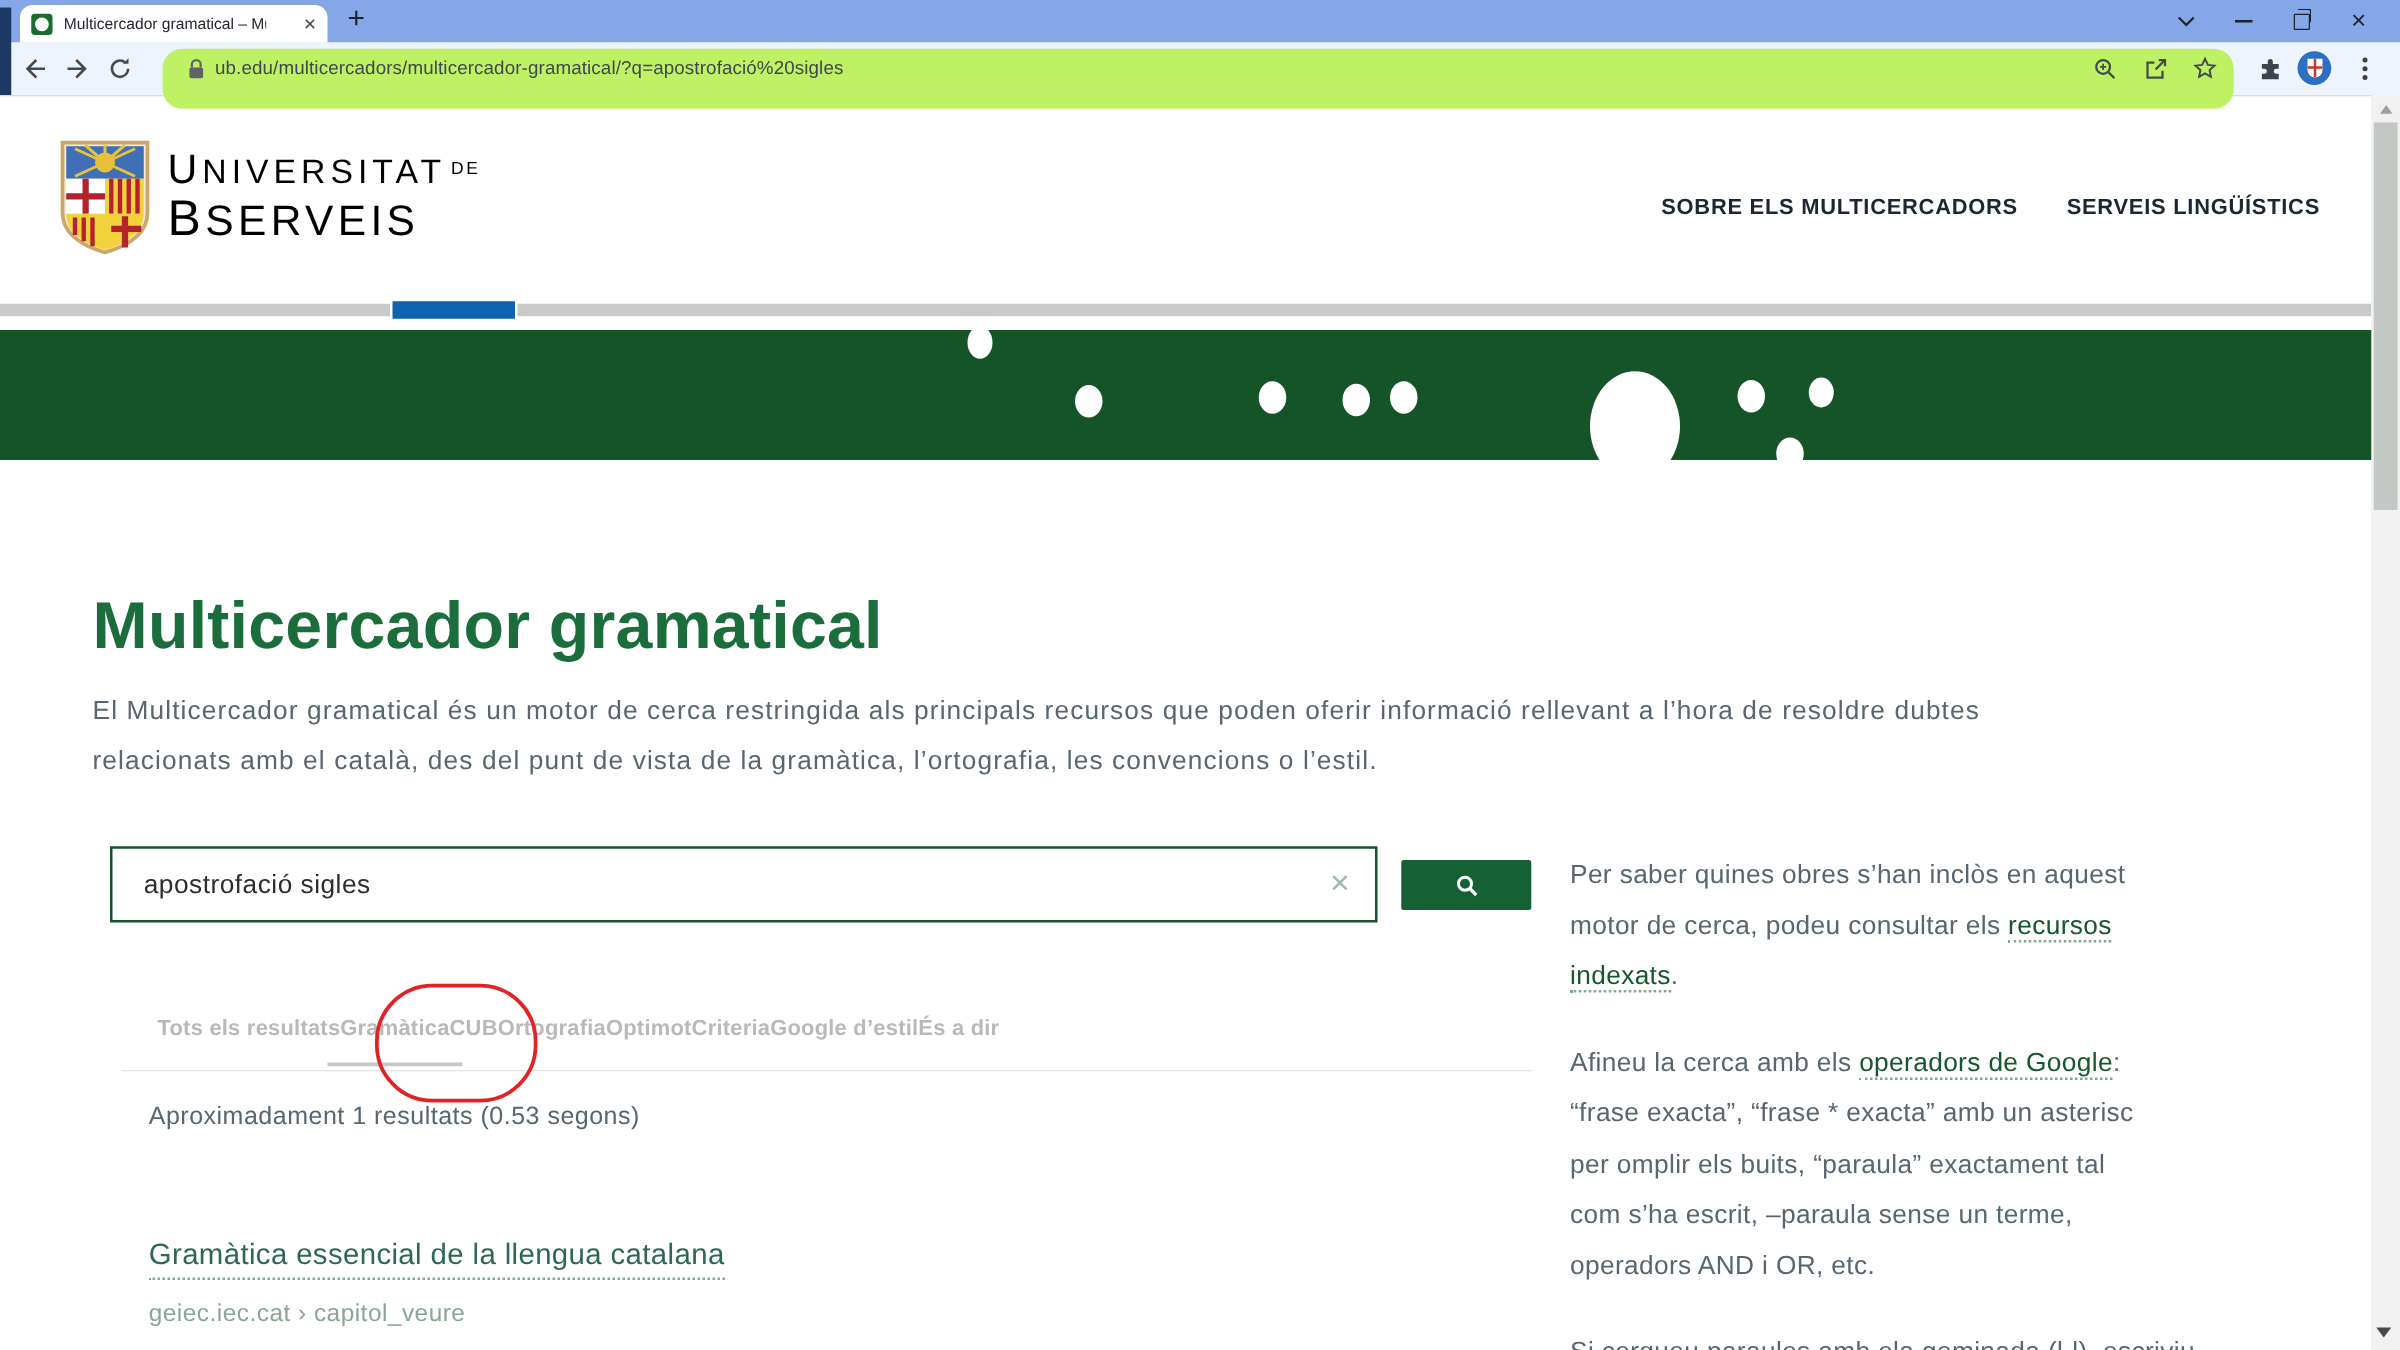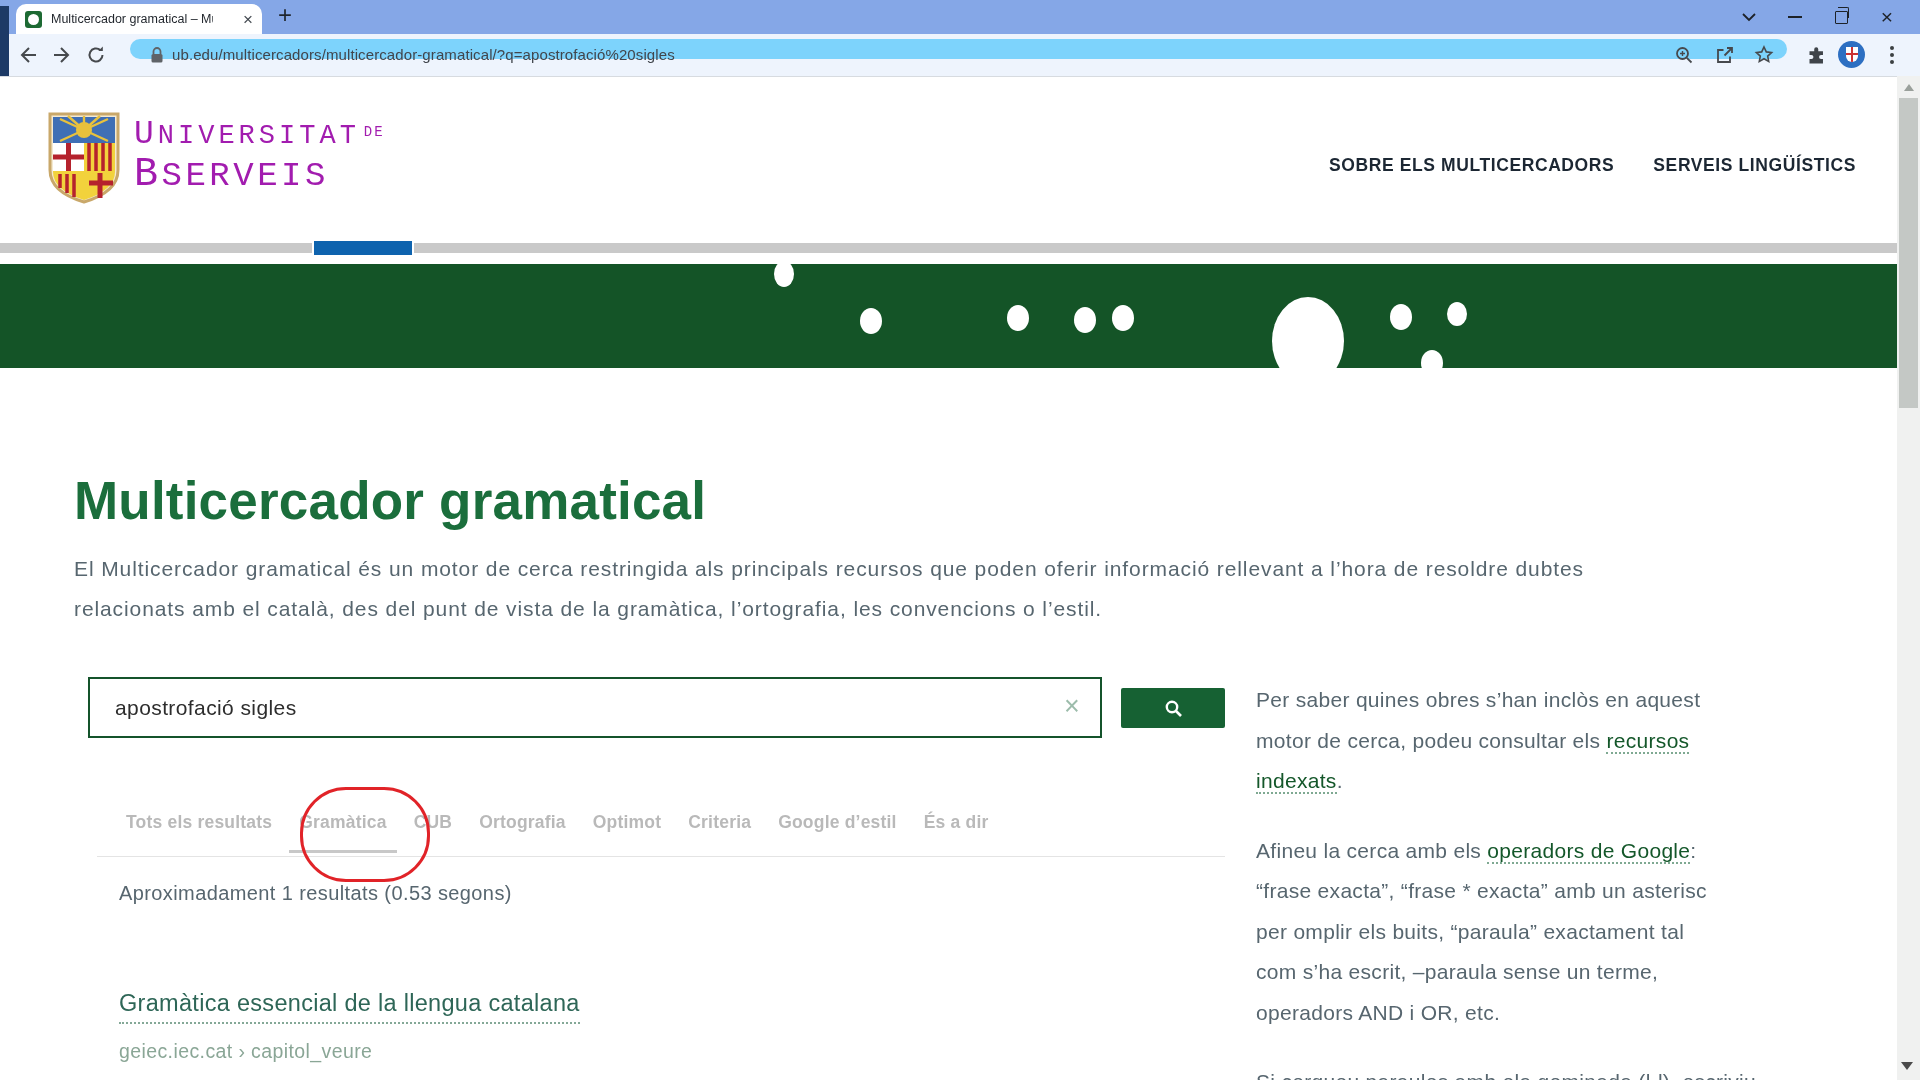--- a/index.html
+++ b/index.html
@@ -19,40 +19,40 @@
   .winctl{position:absolute;right:10px;top:0;height:34px;display:flex;align-items:center}
   .winbtn{width:46px;height:34px;display:flex;align-items:center;justify-content:center;cursor:pointer}
   .glyph-min{width:14px;border-top:2px solid #1d2228}
   .glyph-restore{width:11px;height:11px;border:1.6px solid #1d2228;border-radius:1px;position:relative;background:#85a7e7}
   .glyph-restore::before{content:"";position:absolute;left:2px;top:-5px;width:10px;height:10px;
        border-top:1.6px solid #1d2228;border-right:1.6px solid #1d2228;border-radius:0 2px 0 0}
   .glyph-close{font-size:21px;color:#1d2228;line-height:20px}
 
   .toolbar{position:absolute;left:0;top:34px;width:1920px;height:42px;background:#eef4fd;border-bottom:1px solid #d7dbe0}
   .navbtn{position:absolute;top:9px;width:24px;height:24px;display:flex;align-items:center;justify-content:center;cursor:pointer}
-  .urlbar{position:absolute;left:130px;top:5px;width:1657px;height:20px;background:#7dd3fc;border-radius:16px}
+  .urlbar{position:absolute;left:130px;top:5px;width:1657px;height:48px;background:#bef264;border-radius:16px}
   .lock{position:absolute;left:20px;top:8px}
   .url-text{position:absolute;left:42px;top:7px;font-size:15px;color:#41464d;letter-spacing:.1px;white-space:nowrap}
   .pill-ico{position:absolute;top:6px;width:20px;height:20px;cursor:pointer}
   .tool-ico{position:absolute;top:11px;width:20px;height:20px;cursor:pointer}
   .avatar{position:absolute;left:1838px;top:7px;width:27px;height:27px;border-radius:50%;background:#2d6fc2;
           display:flex;align-items:center;justify-content:center;cursor:pointer}
   .avatar-crest{width:12px;height:15px;background:#fff;border-radius:0 0 6px 6px;position:relative;overflow:hidden}
   .avatar-crest::before{content:"";position:absolute;left:5px;top:0;width:2px;height:15px;background:#c33}
   .avatar-crest::after{content:"";position:absolute;left:0;top:6px;width:12px;height:2px;background:#c33}
   .kebab{position:absolute;left:1890px;top:12px;width:4px;cursor:pointer}
   .kebab i{display:block;width:4px;height:4px;border-radius:50%;background:#3c4043;margin-bottom:3px}
 
   
   .hstrip{position:absolute;left:0;top:243px;width:1897px;height:10px;background:#c9c9c9}
   .hthumb{position:absolute;left:314px;top:241px;width:98px;height:14px;background:#0e63ae;box-shadow:0 0 0 2px #fff;cursor:grab}
 
   
   .crest{position:absolute;left:48px;top:112px}
-  .logo-text{position:absolute;left:134px;top:118px;font-family:Liberation Mono, monospace;color:#a21caf;line-height:1}
+  .logo-text{position:absolute;left:134px;top:118px;font-family:Liberation Sans, sans-serif;color:#000000;line-height:1}
   .logo-l1{font-size:27px;letter-spacing:4px}
   .logo-l1 .cap{font-size:33px}
   .logo-de{font-size:14px;letter-spacing:2px;vertical-align:7px;margin-left:4px}
   .logo-l2{font-size:34px;letter-spacing:3.5px;margin-top:4px}
   .logo-l2 .cap{font-size:40px}
   .topnav{position:absolute;top:155px;right:64px;display:flex;gap:39px}
   .topnav a{font-size:17.5px;font-weight:600;color:#1c2733;letter-spacing:.6px;text-decoration:none;cursor:pointer}
 
   
   .banner{position:absolute;left:0;top:264px;width:1920px;height:104px;background:#145427;overflow:hidden}
@@ -61,21 +61,21 @@
   .h1{position:absolute;left:74px;top:434px;font-size:53px;font-weight:700;color:#1b6e3c;letter-spacing:.2px}
   .intro{position:absolute;left:74px;top:549px;font-size:21px;color:#57666f;letter-spacing:.9px;line-height:39.5px;white-space:nowrap}
 
   .search-input{position:absolute;left:88px;top:677px;width:1014px;height:61px;box-sizing:border-box;
       border:2px solid #14532b;background:#fff;font-family:"Liberation Sans",sans-serif;
       font-size:21px;color:#2d2d2d;letter-spacing:.4px;padding:0 58px 0 25px;outline:none}
   .clear-x{position:absolute;left:1064px;top:691px;font-size:27px;color:#9cbcab;cursor:pointer;line-height:30px}
   .search-btn{position:absolute;left:1121px;top:688px;width:104px;height:40px;background:#166133;border:none;
       border-radius:2px;display:flex;align-items:center;justify-content:center;cursor:pointer}
 
-  .tabsrow{position:absolute;left:126px;top:812px;display:flex;gap:27px;font-size:17.5px;font-weight:bold;
+  .tabsrow{position:absolute;left:126px;top:812px;display:flex;font-size:17.5px;font-weight:bold;
       color:#b9b9b9;letter-spacing:.2px;white-space:nowrap}
   .rtab{cursor:pointer;position:relative}
   .rtab.active::after{content:"";position:absolute;left:-10px;right:-10px;top:38px;height:3px;background:#c8c8c8}
   .red-oval{position:absolute;left:300px;top:787px;width:124px;height:89px;border:3.5px solid #e12328;
       border-radius:46px;z-index:3;pointer-events:none}
   .hr{position:absolute;left:97px;top:856px;width:1128px;height:1px;background:#e4e4e4}
   .results-count{position:absolute;left:119px;top:882px;font-size:20px;color:#57666f;letter-spacing:.4px}
   .result-title{position:absolute;left:119px;top:990px;font-size:23.5px;color:#2e6657;letter-spacing:.3px;
       border-bottom:2px dotted #84a897;padding-bottom:5px;cursor:pointer;text-decoration:none}
   .result-url{position:absolute;left:119px;top:1040px;font-size:19.5px;color:#8aa696;letter-spacing:.4px}

